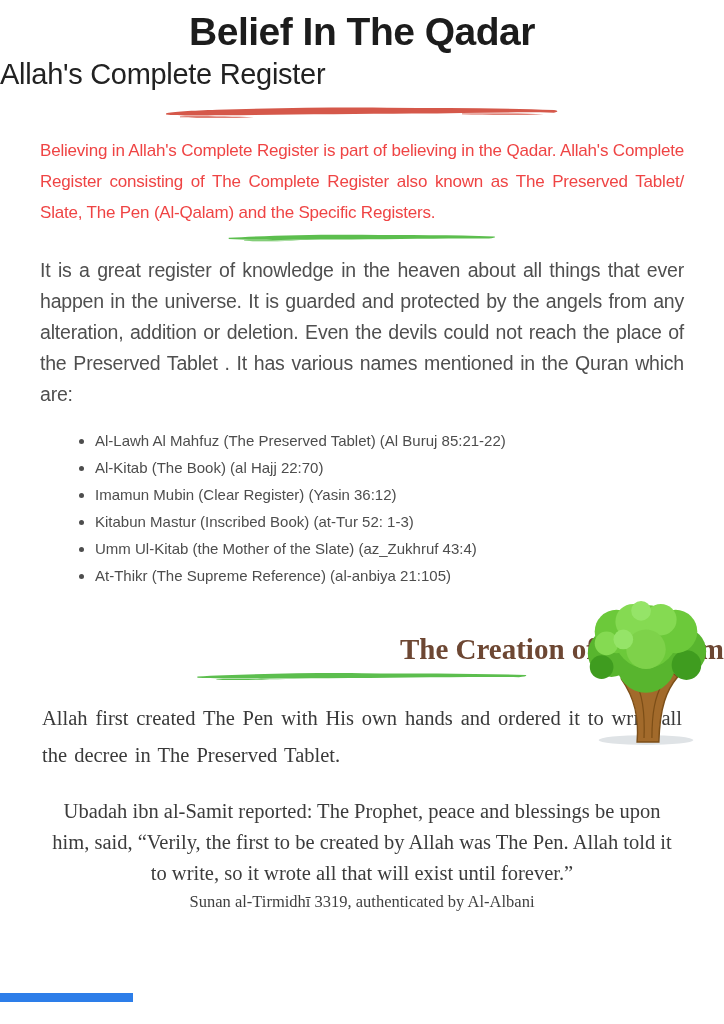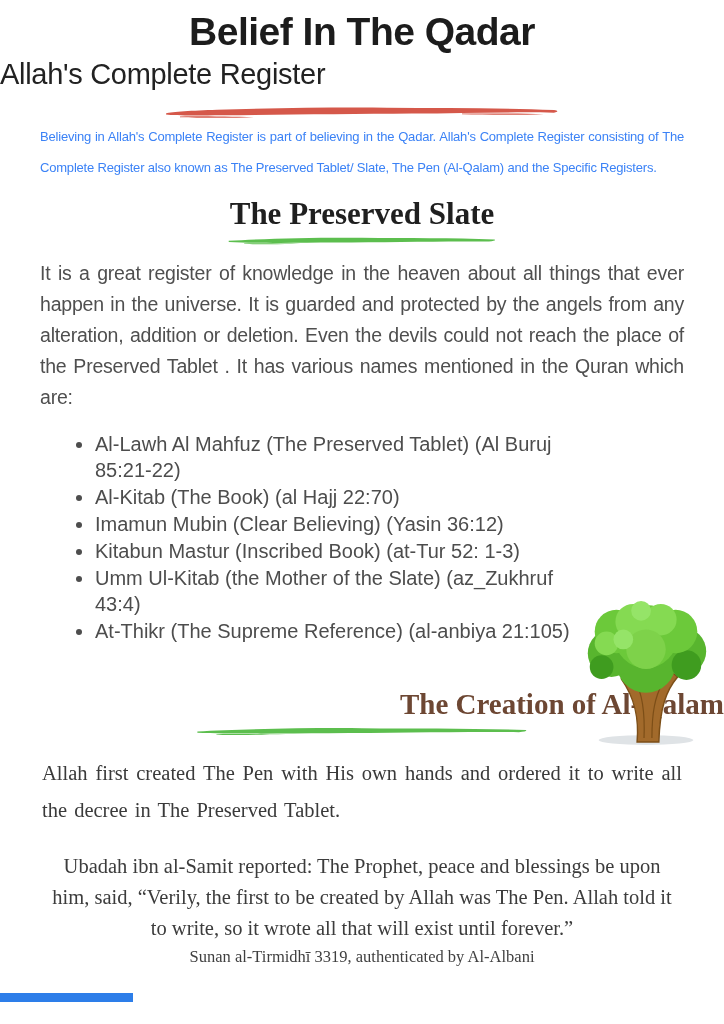--- a/index.html
+++ b/index.html
@@ -30,25 +30,25 @@
     color: #222222;
     letter-spacing: -0.3px;
   }
   .brush { display: block; margin: 0 auto; }
   .brush-red { width: 400px; height: 17px; margin-top: 11px; }
   .brush-red path { fill: #d5584a; }
   .brush-green path { fill: #5cbe4e; }
   .brush-green-1 { width: 272px; height: 12px; margin-top: 3px; }
   .brush-green-2 { width: 336px; height: 13px; margin-top: 4px; }
   .intro {
-    margin: 1px 40px 0 40px;
+    margin: 15px 40px 0 40px;
     text-align: justify;
-    font-size: 13px;
+    font-size: 17px;
     line-height: 31px;
-    color: #3b82f6;
+    color: #ef4444;
     letter-spacing: -0.2px;
   }
   .section-heading {
     margin-top: 14px;
     text-align: center;
     font-family: "Liberation Serif", serif;
     font-weight: 700;
     font-size: 31px;
     line-height: 34px;
     color: #1f1f1f;
@@ -57,21 +57,21 @@
     margin: 12px 40px 0 40px;
     text-align: justify;
     font-size: 19.5px;
     line-height: 31px;
     color: #4f4f4f;
     letter-spacing: -0.2px;
   }
   .names-list {
     margin: 18px 150px 0 95px;
     color: #4d4d4d;
-    font-size: 20px;
+    font-size: 15px;
     line-height: 26px;
   }
   .names-list li { margin-bottom: 1px; }
   .heading-brown {
     margin-top: 44px;
     text-align: right;
     font-family: "Liberation Serif", serif;
     font-weight: 700;
     font-size: 29px;
     line-height: 32px;
@@ -129,30 +129,29 @@
     <svg class="brush brush-red" viewBox="0 0 400 18" preserveAspectRatio="none" aria-hidden="true">
       <path d="M4 11 C10 9.5 30 8 55 7.2 C110 5.5 170 4.5 225 5 C280 5.5 340 5 392 7.5 C396 8 397 9.5 392 10.2 C350 9.2 300 11 250 11.2 C190 11.6 120 12.5 60 13 C35 13.3 12 13.5 4 12.2 Z"></path>
       <path d="M18 14.2 C40 13.8 70 14.6 92 15 C70 15.9 35 15.7 18 15 Z"></path>
       <path d="M300 11.2 C330 10.8 360 11.2 382 11.8 C360 12.8 325 12.6 300 12 Z"></path>
     </svg>
   </header>
 
   <p class="intro">Believing in Allah's Complete Register is part of believing in the Qadar. Allah's Complete Register consisting of The Complete Register also known as The Preserved Tablet/ Slate, The Pen (Al-Qalam) and the Specific Registers.</p>
 
   <section>
-    <h3 class="section-heading">The Preserved Slate</h3>
     <svg class="brush brush-green brush-green-1" viewBox="0 0 300 14" preserveAspectRatio="none" aria-hidden="true">
       <path d="M3 8 C40 5.5 100 4 150 4.5 C200 5 250 4.5 296 6.5 C298 7.2 296 8.5 290 8.8 C240 8.2 180 9.5 120 10 C75 10.4 30 10.8 3 9.3 Z"></path>
       <path d="M20 11 C45 10.6 60 11 82 11.4 C60 12.2 35 12 20 11.6 Z"></path>
     </svg>
     <p class="gray-body">It is a great register of knowledge in the heaven about all things that ever happen in the universe. It is guarded and protected by the angels from any alteration, addition or deletion. Even the devils could not reach the place of the Preserved Tablet . It has various names mentioned in the Quran which are:</p>
     <ul class="names-list">
       <li>Al-Lawh Al Mahfuz (The Preserved Tablet) (Al Buruj 85:21-22)</li>
       <li>Al-Kitab (The Book) (al Hajj 22:70)</li>
-      <li>Imamun Mubin (Clear Believing) (Yasin 36:12)</li>
+      <li>Imamun Mubin (Clear Register) (Yasin 36:12)</li>
       <li>Kitabun Mastur (Inscribed Book) (at-Tur 52: 1-3)</li>
       <li>Umm Ul-Kitab (the Mother of the Slate) (az_Zukhruf 43:4)</li>
       <li>At-Thikr (The Supreme Reference) (al-anbiya 21:105)</li>
     </ul>
   </section>
 
   <section>
     <h3 class="heading-brown">The Creation of Al-Qalam</h3>
     <svg class="brush brush-green brush-green-2" viewBox="0 0 300 14" preserveAspectRatio="none" aria-hidden="true">
       <path d="M3 8 C40 5.5 100 4 150 4.5 C200 5 250 4.5 296 6.5 C298 7.2 296 8.5 290 8.8 C240 8.2 180 9.5 120 10 C75 10.4 30 10.8 3 9.3 Z"></path>

